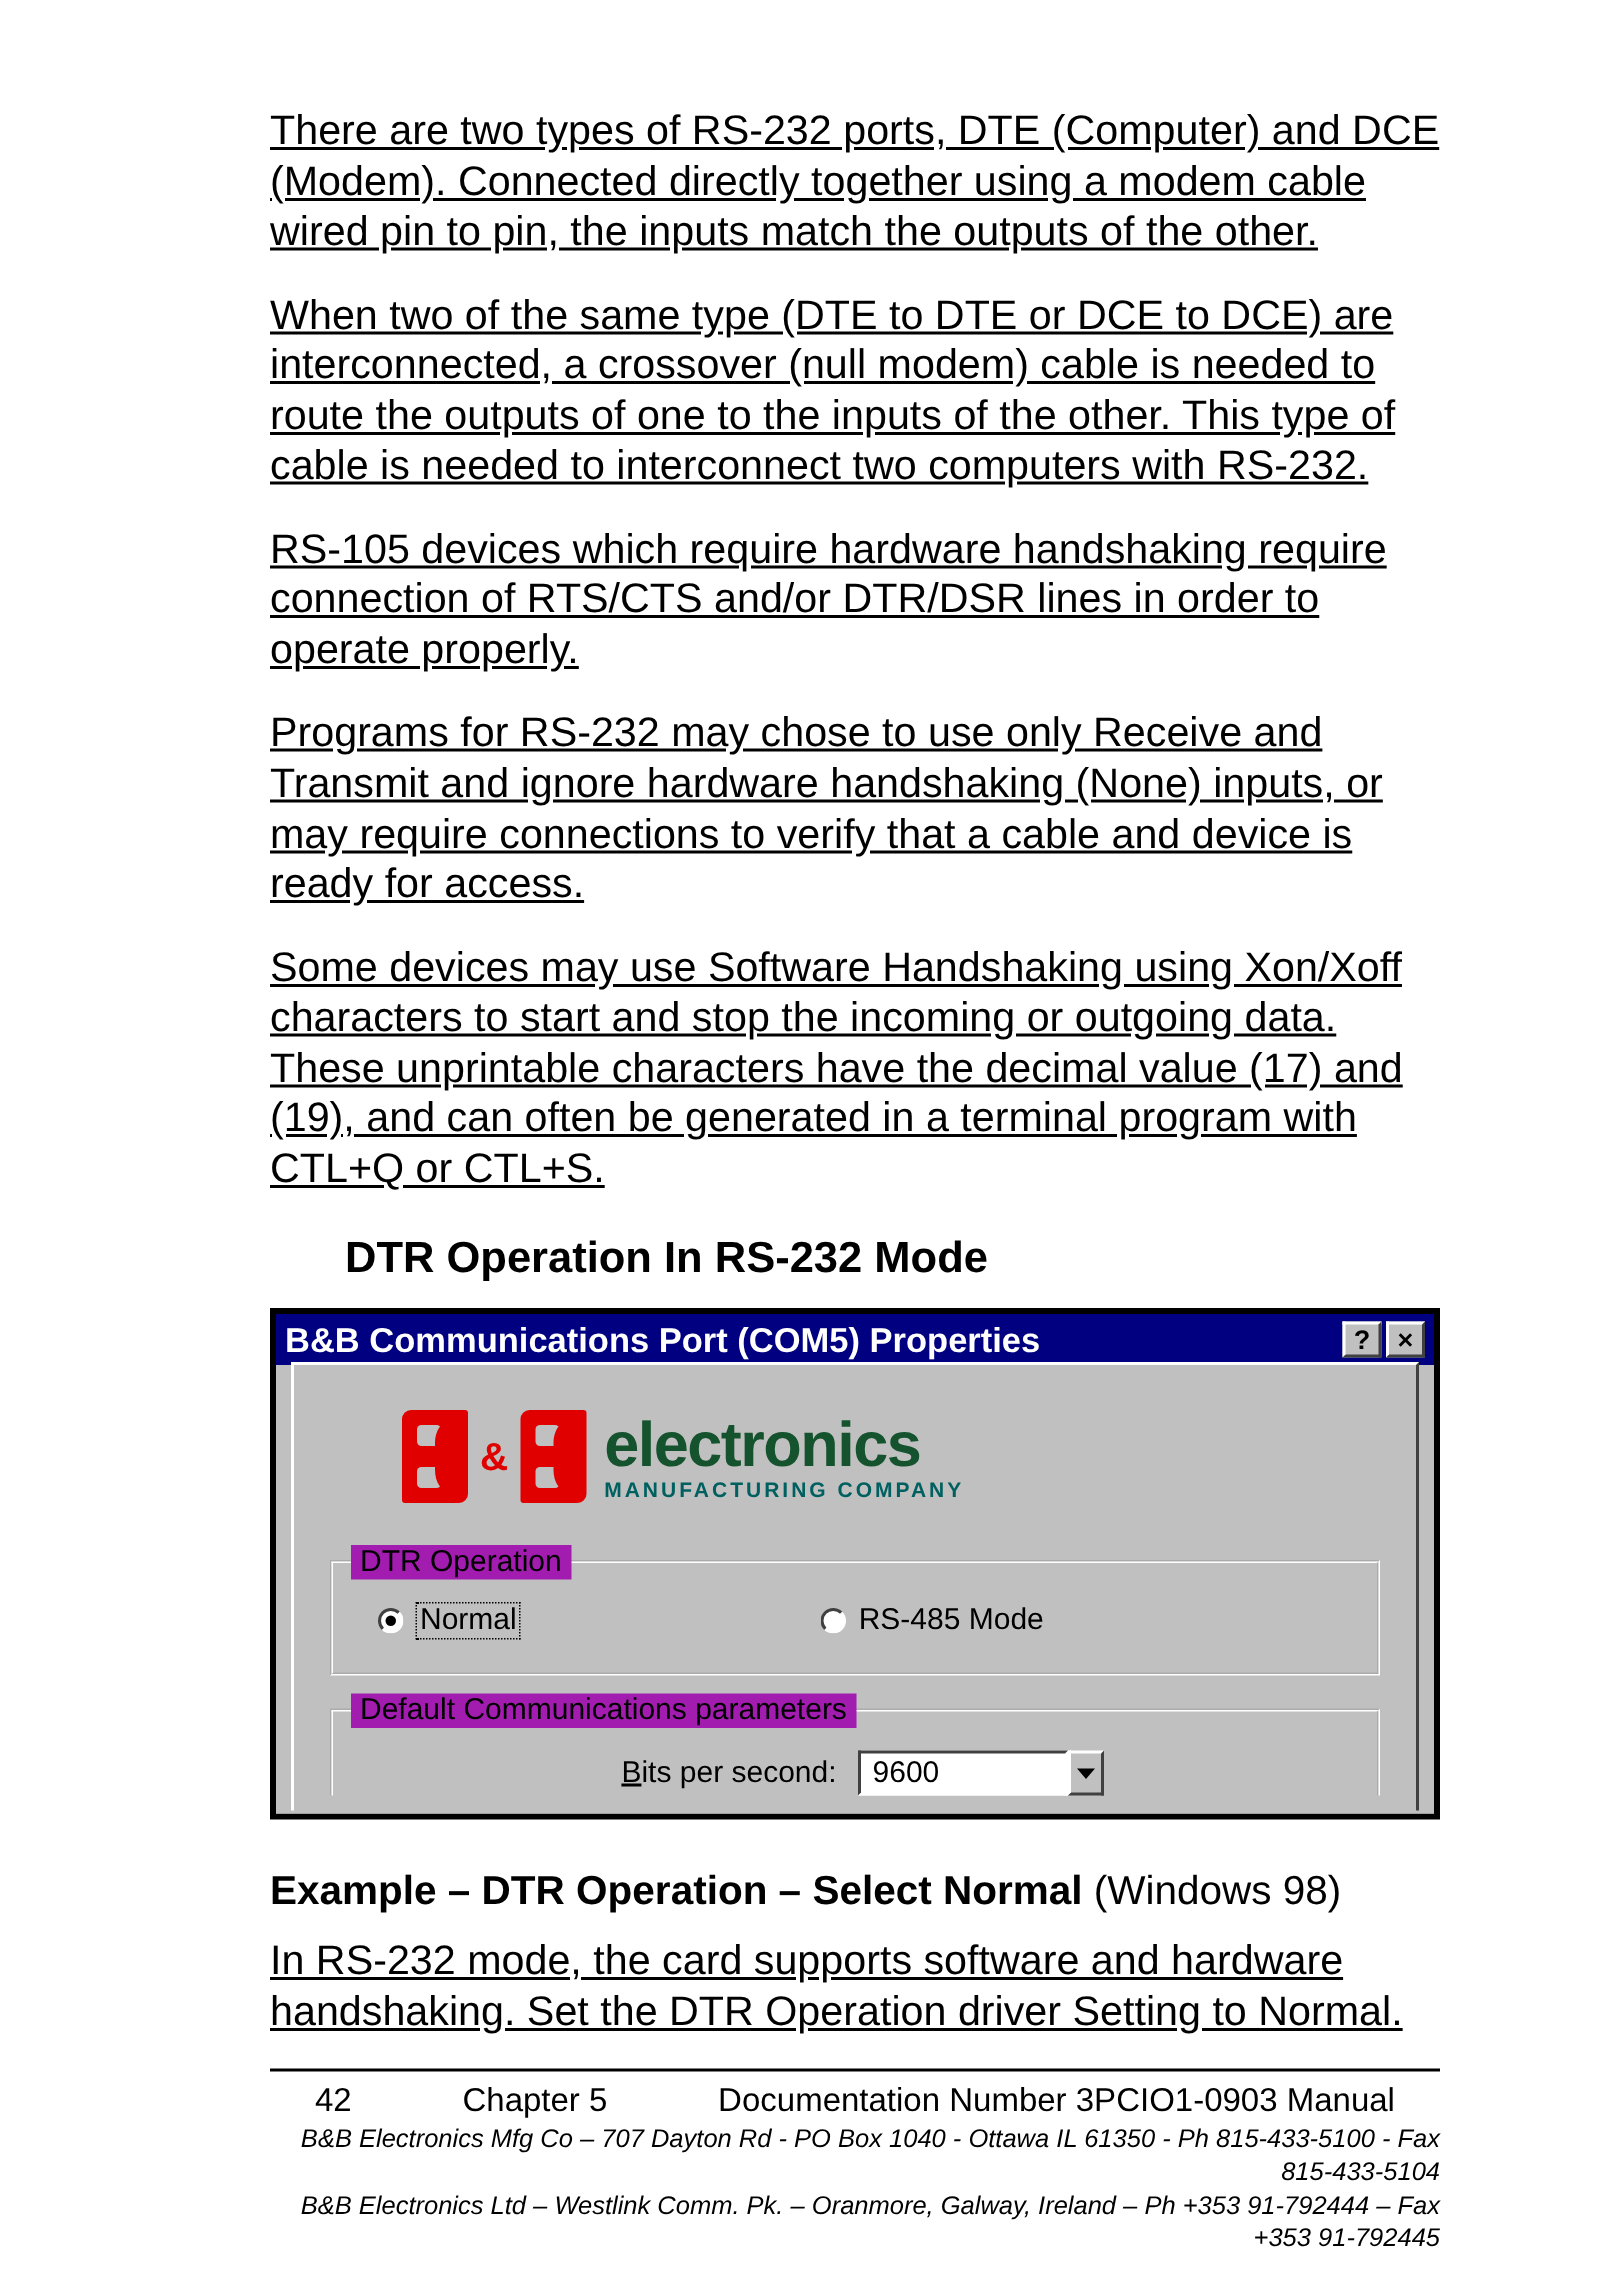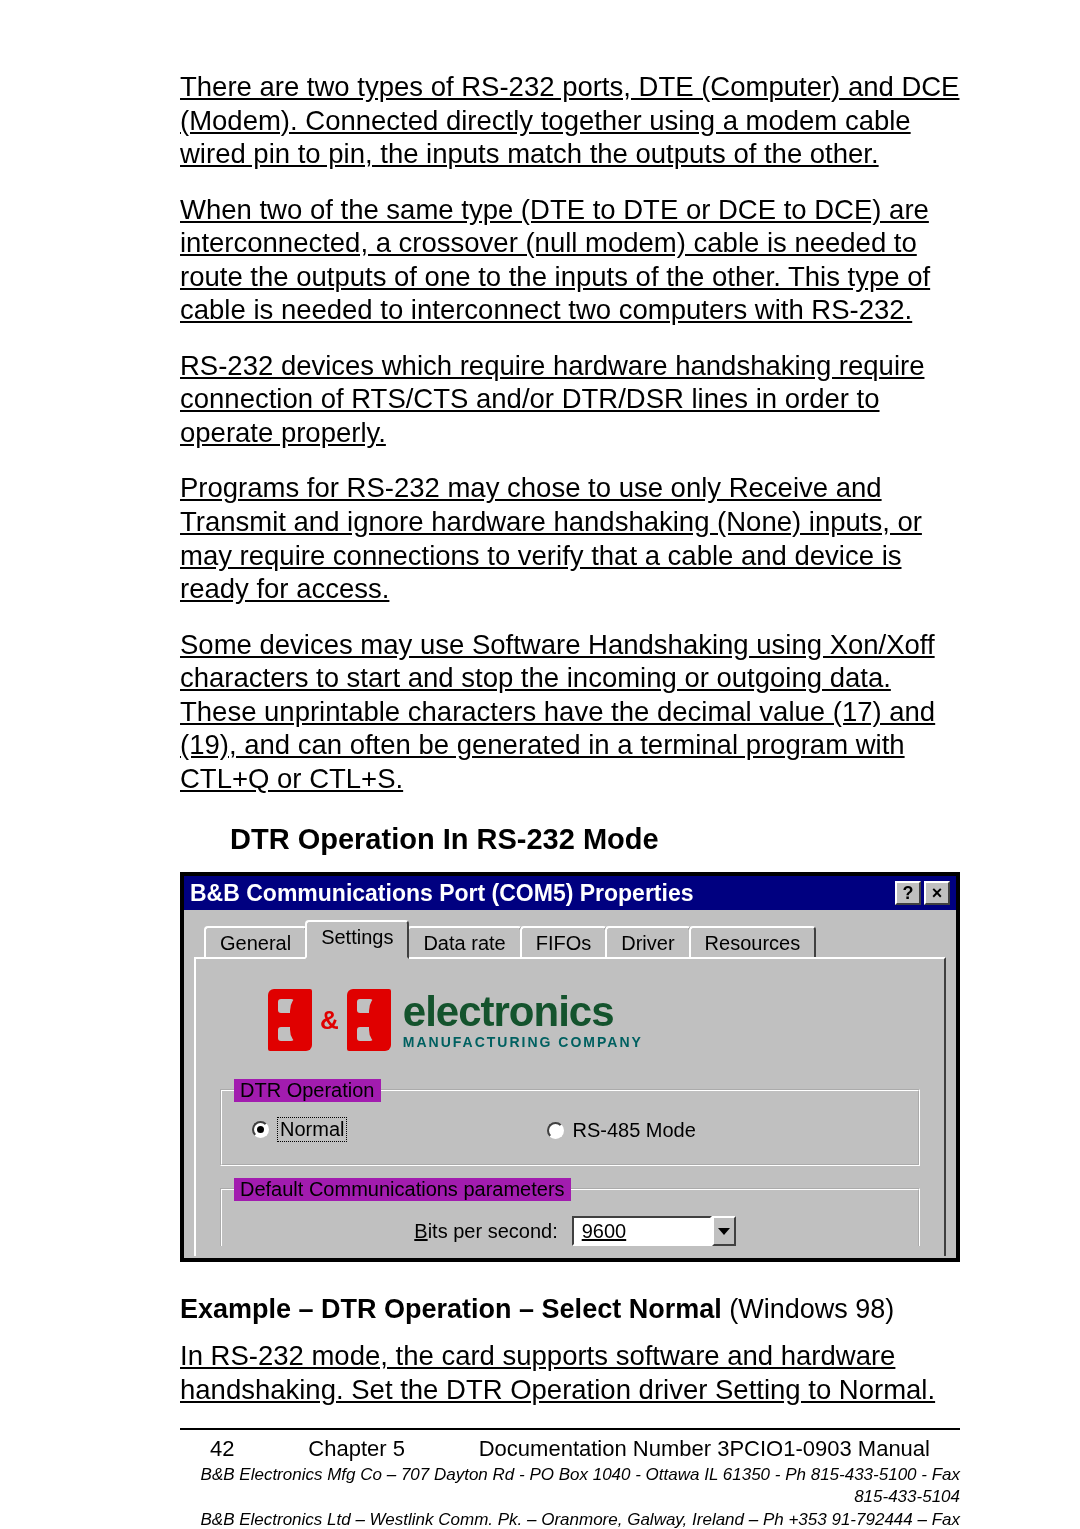--- a/index.html
+++ b/index.html
@@ -213,21 +213,21 @@
     position: absolute;
     top: -12px;
     left: 12px;
     background: #a21caf;
     padding: 0 6px;
     font-size: 20px;
   }
   .radio-row {
     display: flex;
     gap: 200px;
-    align-items: flex-end;
+    align-items: center;
   }
   .radio-item {
     display: flex;
     align-items: center;
     gap: 8px;
     font-size: 20px;
   }
   .radio-circle {
     width: 17px;
     height: 17px;
@@ -271,21 +271,20 @@
   .combo-input {
     background: #fff;
     border-top: 2px solid #404040;
     border-left: 2px solid #404040;
     border-right: 2px solid #fff;
     border-bottom: 2px solid #fff;
     width: 140px;
     padding: 2px 8px;
     font-size: 20px;
     box-sizing: border-box;
-    text-decoration: underline;
   }
   .combo-btn {
     width: 24px;
     background: #c0c0c0;
     border-top: 2px solid #fff;
     border-left: 2px solid #fff;
     border-right: 2px solid #404040;
     border-bottom: 2px solid #404040;
     display: flex;
     align-items: center;
@@ -306,42 +305,34 @@
   }
 </style>
 </head>
 <body>
 
 <div class="page">
 
   <div class="body-text">
     <p class="para">There are two types of RS-232 ports, DTE (Computer) and DCE (Modem). Connected directly together using a modem cable wired pin to pin, the inputs match the outputs of the other.</p>
     <p class="para">When two of the same type (DTE to DTE or DCE to DCE) are interconnected, a crossover (null modem) cable is needed to route the outputs of one to the inputs of the other. This type of cable is needed to interconnect two computers with RS-232.</p>
-    <p class="para">RS-232 devices which require hardware handshaking require connection of RTS/CTS and/or DTR/DSR lines in order to operate properly.</p>
+    <p class="para">RS-105 devices which require hardware handshaking require connection of RTS/CTS and/or DTR/DSR lines in order to operate properly.</p>
     <p class="para">Programs for RS-232 may chose to use only Receive and Transmit and ignore hardware handshaking (None) inputs, or may require connections to verify that a cable and device is ready for access.</p>
     <p class="para">Some devices may use Software Handshaking using Xon/Xoff characters to start and stop the incoming or outgoing data. These unprintable characters have the decimal value (17) and (19), and can often be generated in a terminal program with CTL+Q or CTL+S.</p>
 
     <div class="heading">DTR Operation In RS-232 Mode</div>
 
     <div class="dialog-wrap">
       <div class="dialog">
         <div class="titlebar">
           <span class="titlebar-text">B&amp;B Communications Port (COM5) Properties</span>
           <span class="win-btn">?</span>
           <span class="win-btn">×</span>
         </div>
 
-        <div class="tabs-row">
-          <div class="tab">General</div>
-          <div class="tab active">Settings</div>
-          <div class="tab">Data rate</div>
-          <div class="tab">FIFOs</div>
-          <div class="tab">Driver</div>
-          <div class="tab">Resources</div>
-        </div>
 
         <div class="tab-panel">
 
           <div class="logo-block">
             <div class="logo-bb">
               <div class="bb-square">
                   <span class="cut1"></span>
                   <span class="cut2"></span>
                 </div>
               <span class="amp">&amp;</span>

